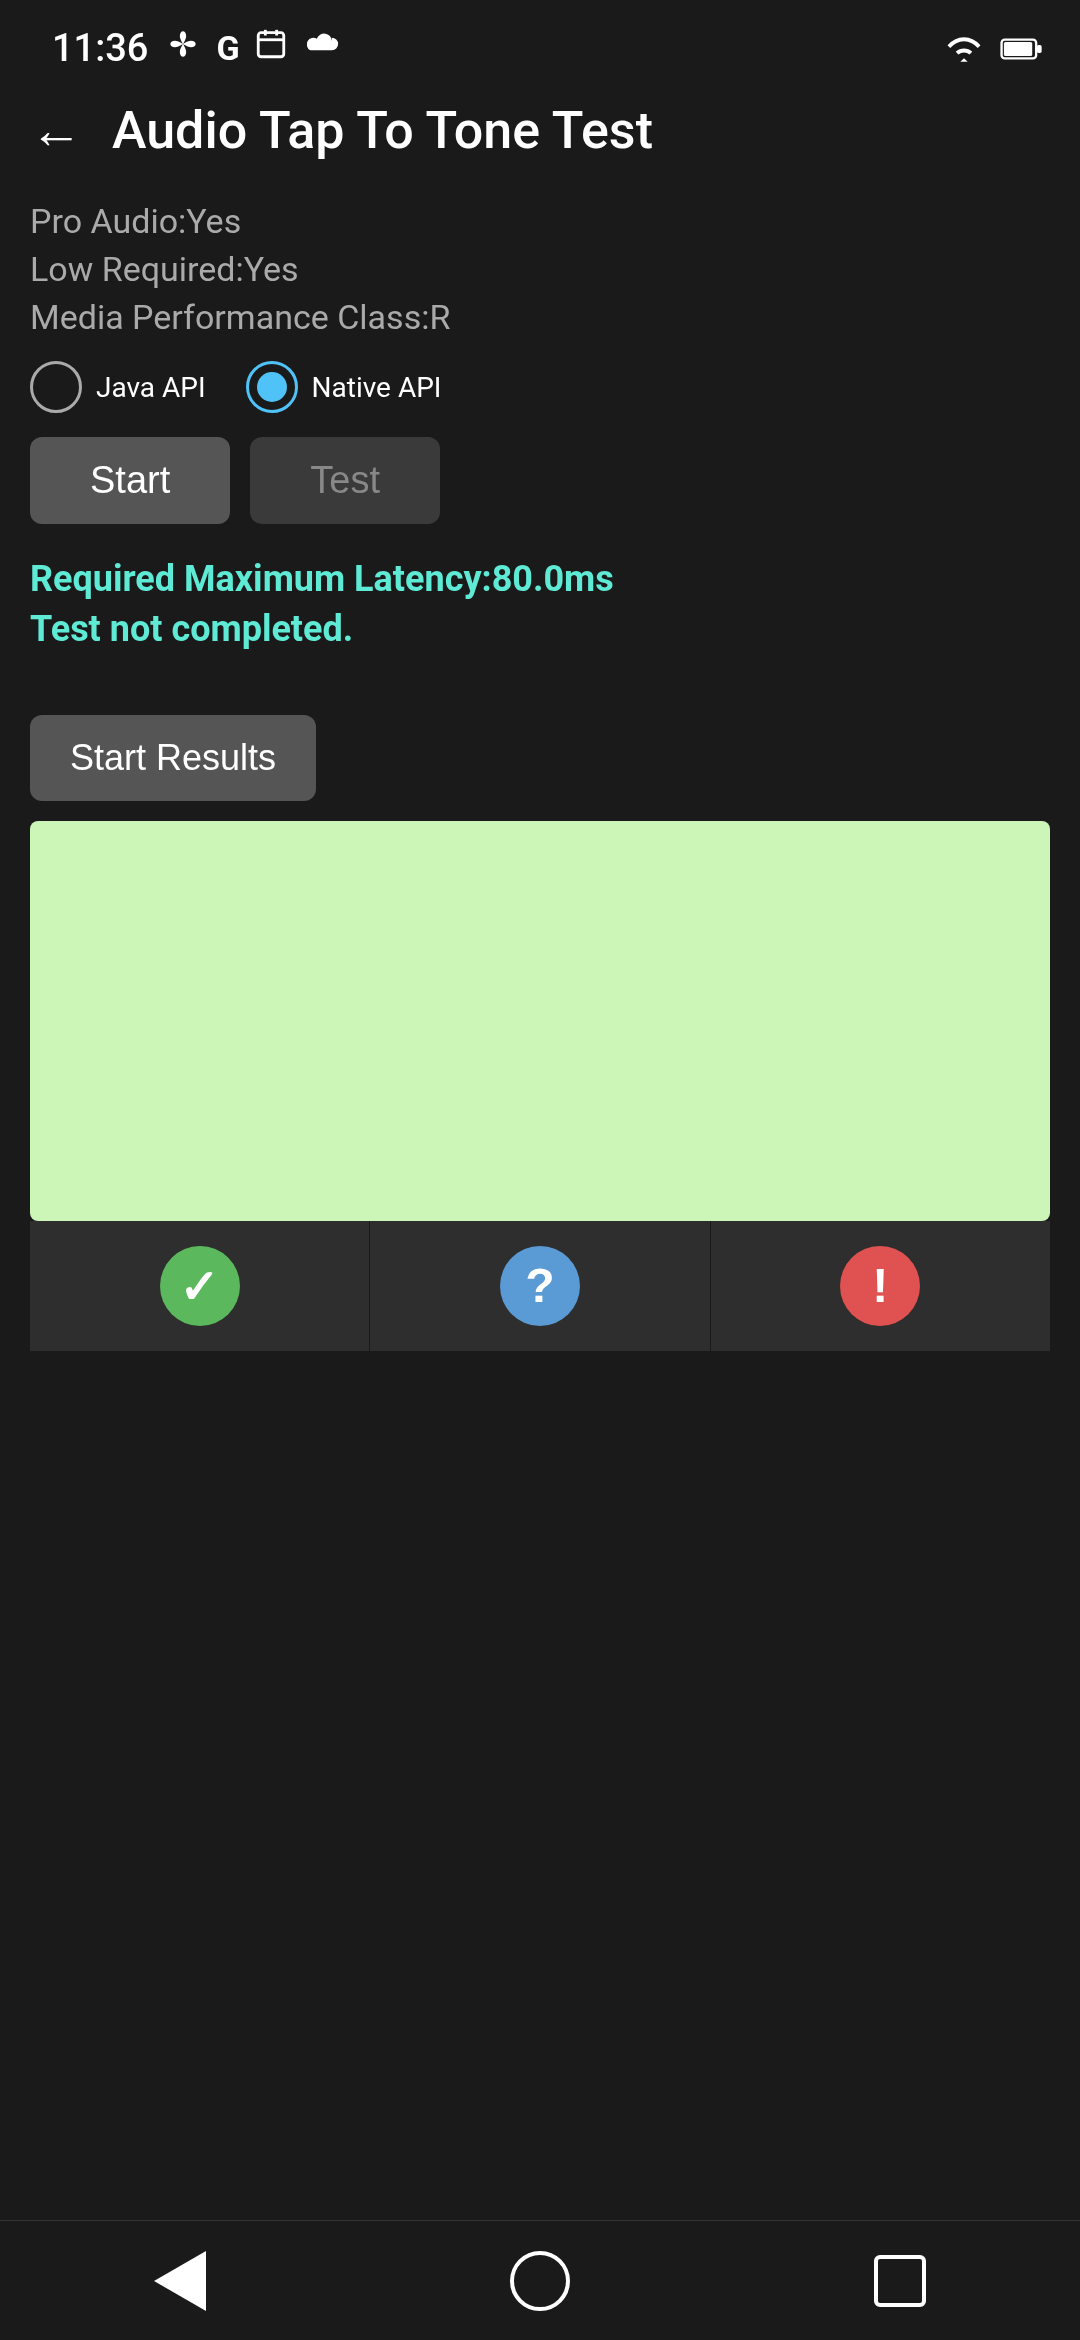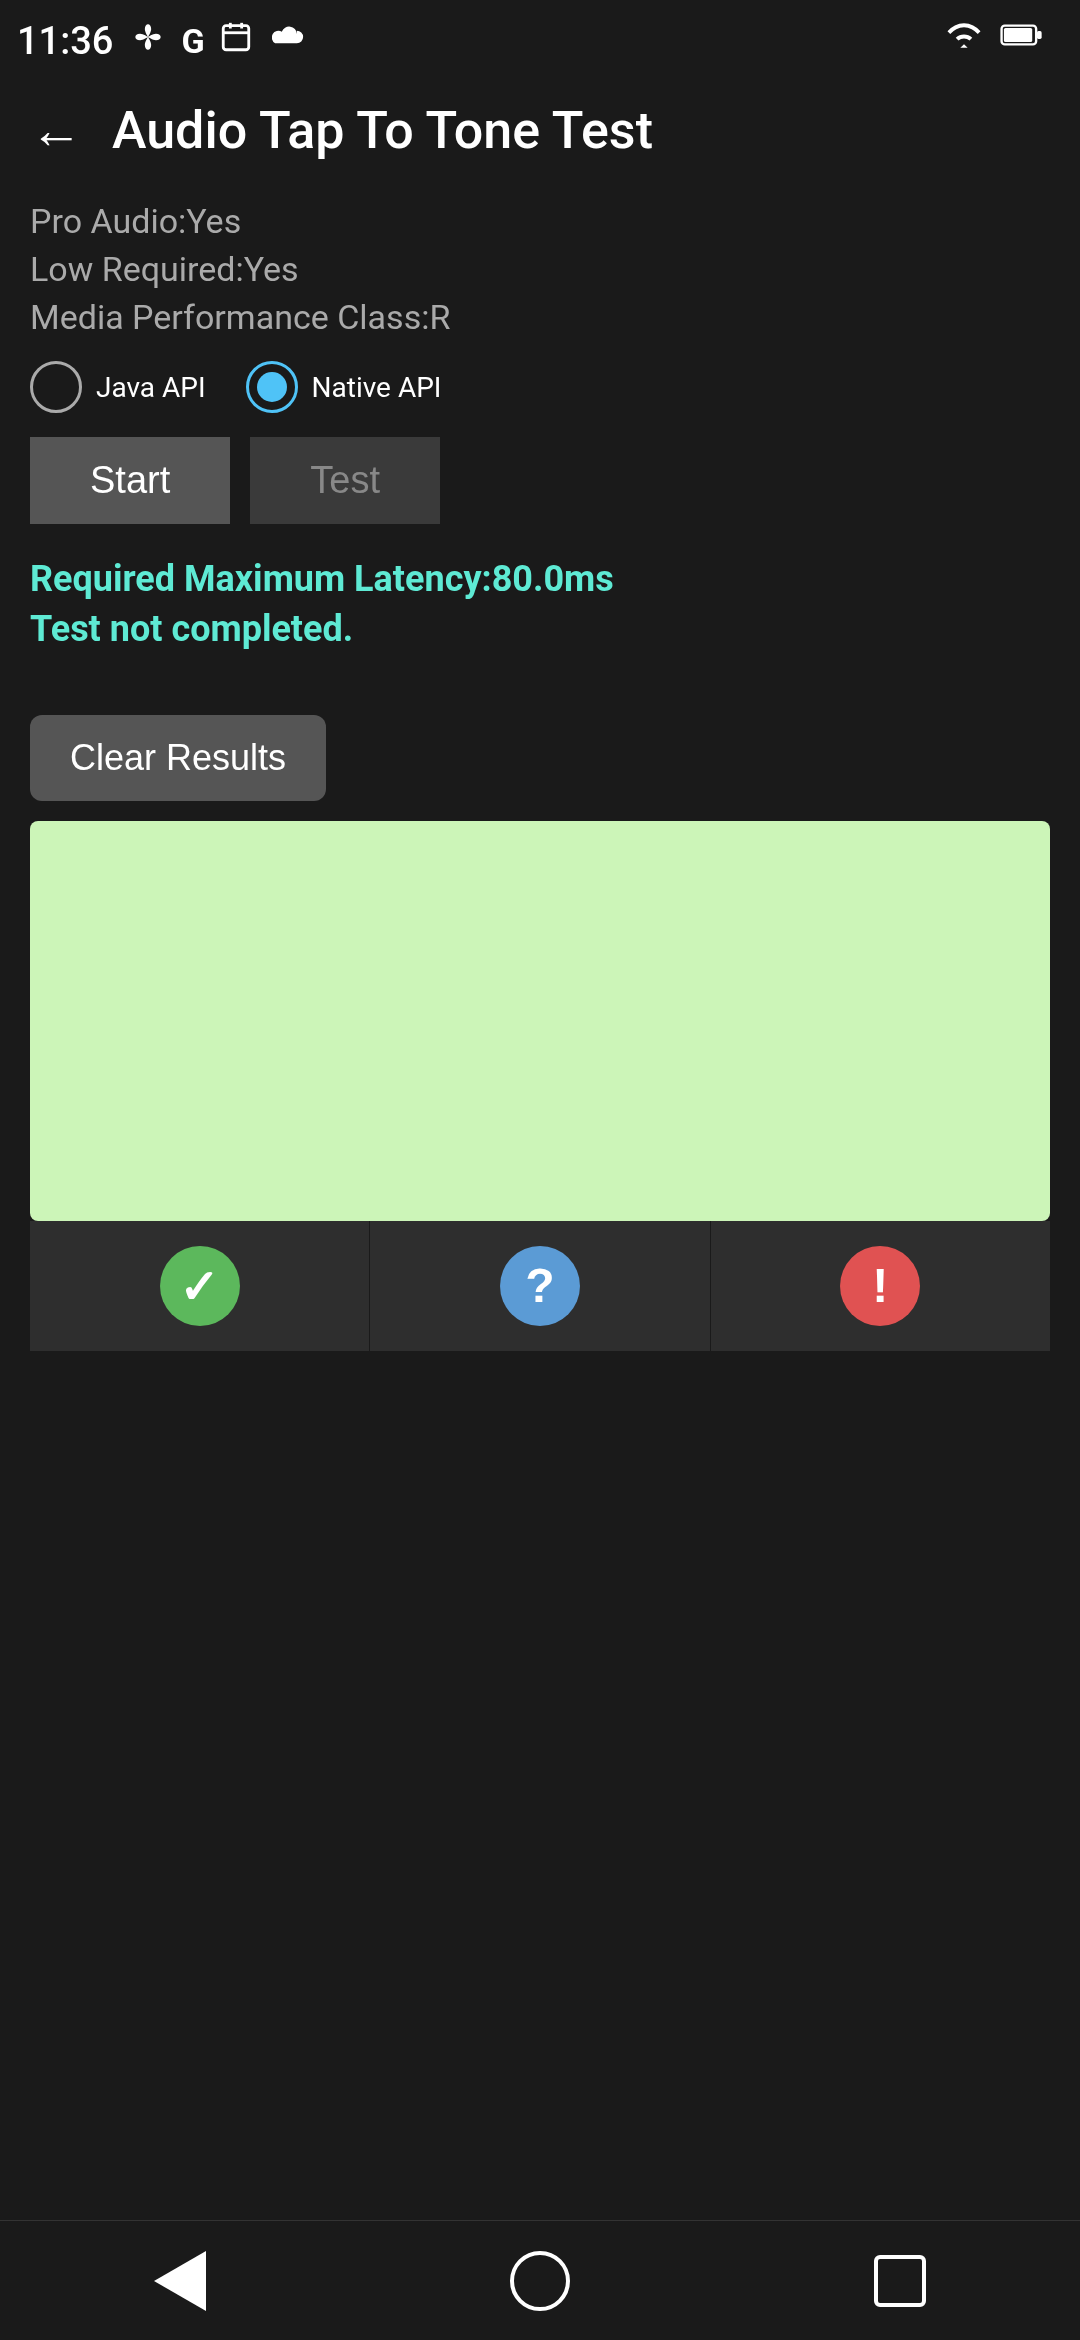--- a/index.html
+++ b/index.html
@@ -12,22 +12,22 @@
       width: 1080px;
       min-height: 2340px;
       position: relative;
       overflow-x: hidden;
     }
 
     
     .status-bar {
       display: flex;
       justify-content: space-between;
-      align-items: flex-start;
-      padding: 18px 36px 10px 17px;
+      align-items: flex-end;
+      padding: 18px 36px 10px 52px;
       height: 80px;
     }
     .status-left {
       display: flex;
       align-items: center;
       gap: 16px;
     }
     .status-time {
       font-size: 38px;
       font-weight: 500;
@@ -117,21 +117,21 @@
     }
 
     
     .button-row {
       display: flex;
       gap: 20px;
       margin: 20px 0;
     }
     .btn {
       padding: 22px 60px;
-      border-radius: 0;
+      border-radius: 12px;
       border: none;
       font-size: 38px;
       font-weight: 500;
       cursor: pointer;
     }
     .btn-start {
       background: #555555;
       color: #ffffff;
     }
     .btn-stop {
@@ -341,21 +341,21 @@
     <button class="btn btn-stop">Test</button>
   </div>
 
   
   <div class="result-text">
     <div class="result-line">Required Maximum Latency:80.0ms</div>
     <div class="result-line">Test not completed.</div>
   </div>
 
   
-  <button class="btn-clear">Clear Results</button>
+  <button class="btn-clear">Start Results</button>
 
   
   <div class="green-panel"></div>
 
   
   <div class="bottom-icon-bar">
     <button class="icon-btn">
       <div class="icon-circle icon-circle-green">
         <span>✓</span>
       </div>

